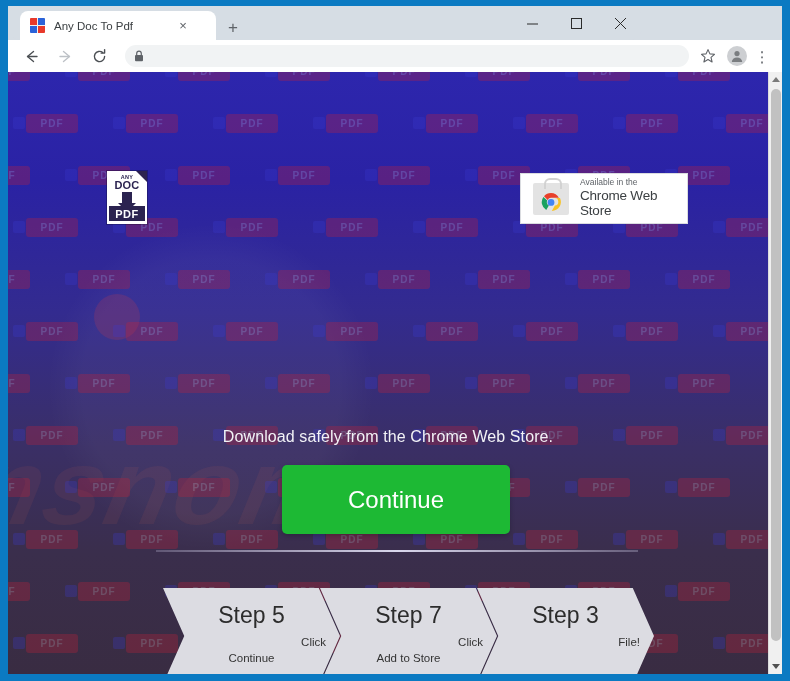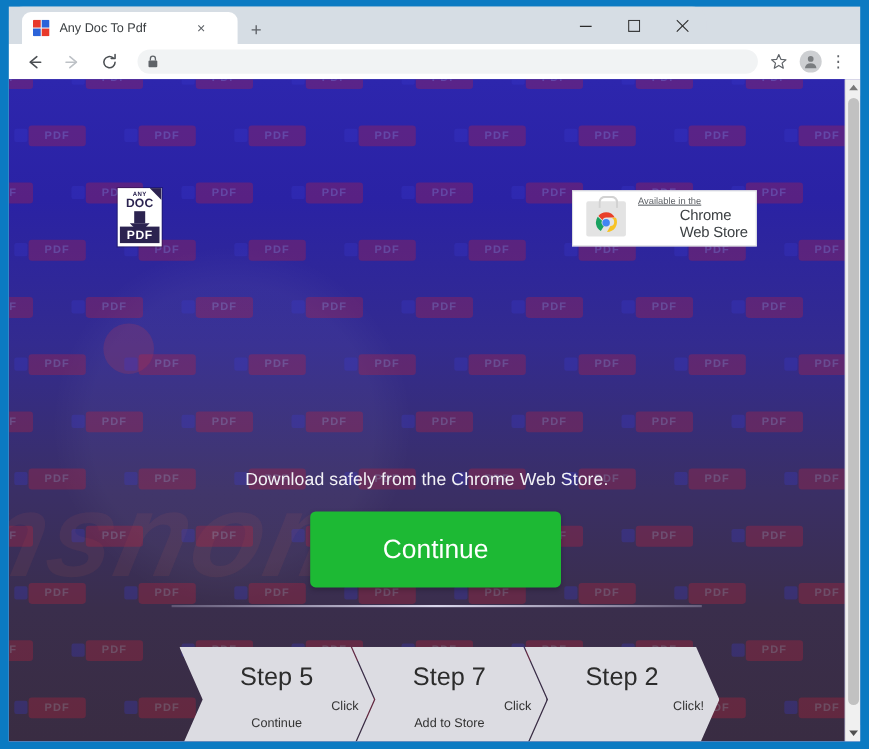--- a/index.html
+++ b/index.html
@@ -194,22 +194,22 @@
   #cws-bag{
     width:36px;height:32px;margin-left:12px;position:relative;flex:0 0 auto;
     background:#e3e3e3;border-radius:2px;
   }
   #cws-bag .handle{
     position:absolute;left:11px;top:-5px;width:14px;height:9px;
     border:2px solid #d2d2d2;border-bottom:none;border-radius:6px 6px 0 0;
   }
   #cws-bag svg{position:absolute;left:6px;top:8px;}
   #cws-text{margin-left:11px;line-height:1.15;}
-  #cws-line1{font-size:8.5px;color:#5f6368;text-decoration:underline;}
-  #cws-line2{font-size:13.5px;color:#3c4043;letter-spacing:-.2px;margin-left:38px;}
+  #cws-line1{font-size:8.5px;color:#5f6368;}
+  #cws-line2{font-size:13.5px;color:#3c4043;letter-spacing:-.2px;}
 
   
   #hero-title{
     position:absolute;left:0;top:229px;width:760px;text-align:center;
     color:#ffffff;font-size:53px;line-height:55px;font-weight:normal;
     letter-spacing:-.5px;
   }
   #hero-sub{
     position:absolute;left:0;top:356px;width:760px;text-align:center;
     color:#f2f2f6;font-size:16px;letter-spacing:.1px;
@@ -798,22 +798,22 @@
             <div class="step-l2">Continue</div>
           </div>
 
           <div class="step" id="step-2">
             <div class="step-title">Step 7</div>
             <div class="step-l1">Click</div>
             <div class="step-l2">Add to Store</div>
           </div>
 
           <div class="step" id="step-3">
-            <div class="step-title">Step 2</div>
-            <div class="step-l1">Click!</div>
+            <div class="step-title">Step 3</div>
+            <div class="step-l1">File!</div>
             <div class="step-l2"></div>
           </div>
 
         </div>
       </div>
 
       <div id="scrollbar">
         <div class="sb-arrow" id="sb-up">
           <span class="sb-tri-up"></span>
         </div>

